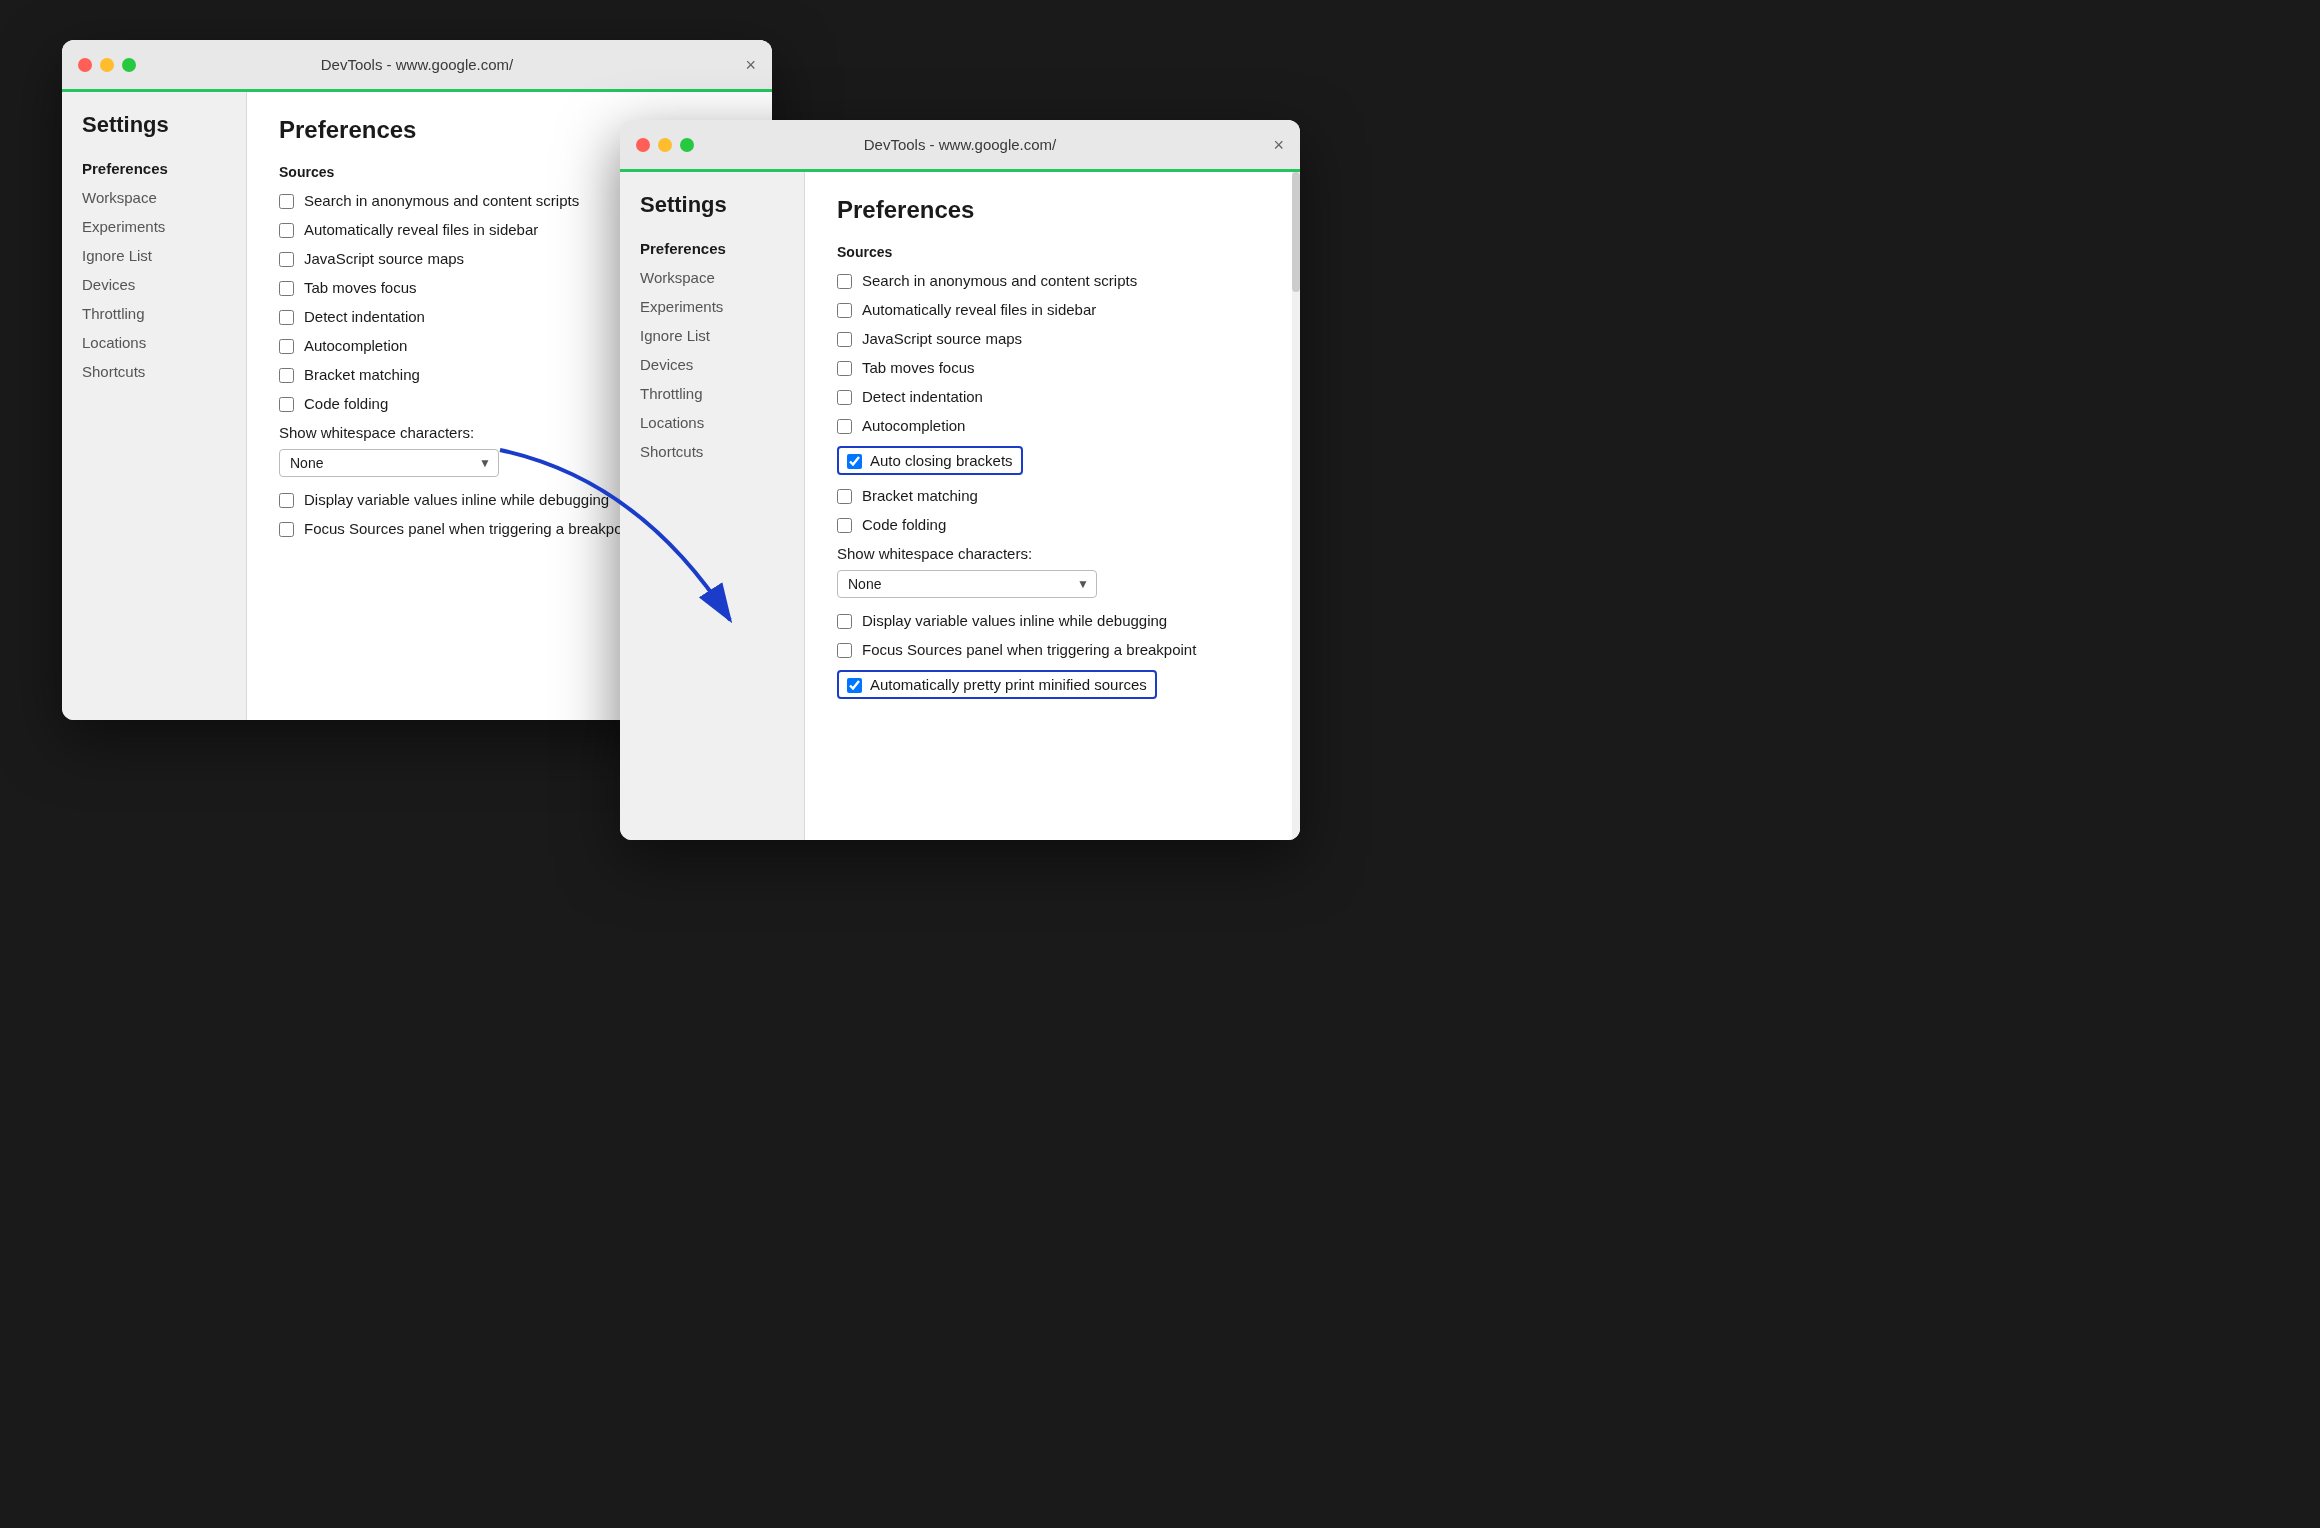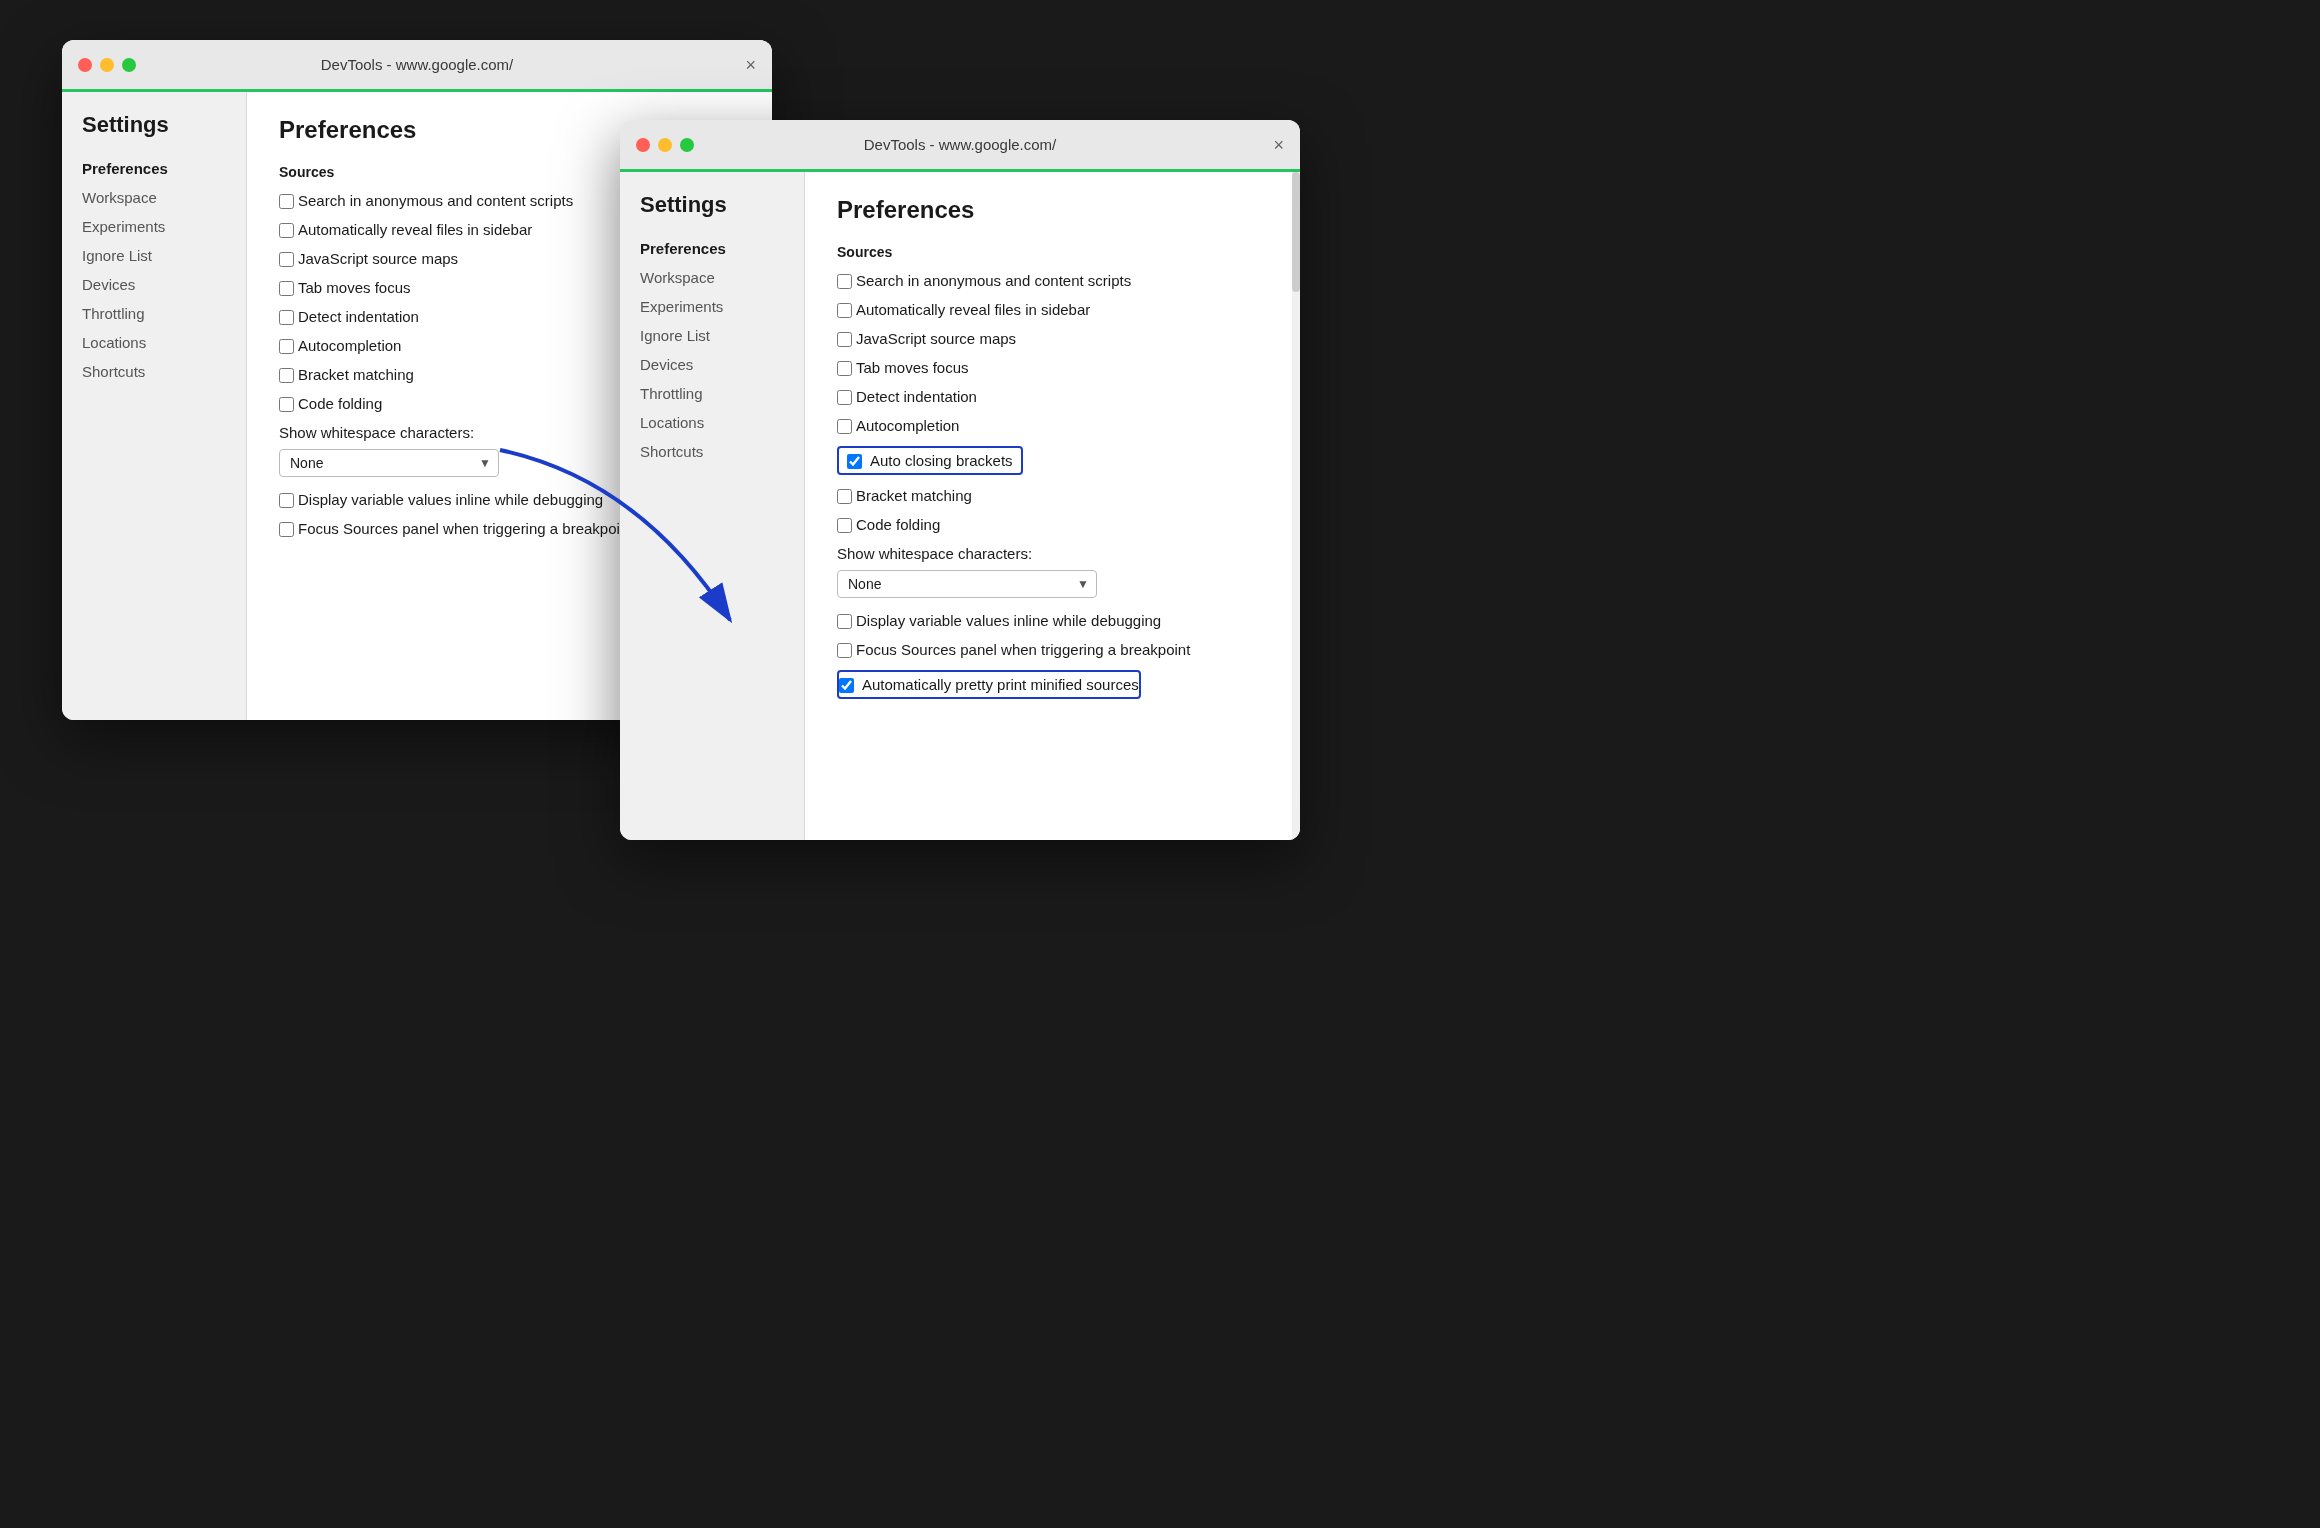--- a/index.html
+++ b/index.html
@@ -119,21 +119,21 @@
       font-size: 14px;
       font-weight: 600;
       color: #1a1a1a;
       margin-bottom: 12px;
       margin-top: 4px;
     }
 
     .checkbox-row {
       display: flex;
       align-items: flex-start;
-      gap: 4px;
+      gap: 10px;
       margin-bottom: 12px;
       font-size: 15px;
       color: #1a1a1a;
     }
 
     .checkbox-row input[type="checkbox"] {
       margin-top: 2px;
       width: 15px;
       height: 15px;
       flex-shrink: 0;
@@ -144,21 +144,21 @@
       border-radius: 4px;
       padding: 4px 8px;
       display: inline-flex;
       align-items: center;
       gap: 8px;
     }
 
     .checkbox-highlighted-bottom {
       border: 2.5px solid #1a3cc8;
       border-radius: 4px;
-      padding: 4px 0;
+      padding: 4px 8px;
       display: inline-flex;
       align-items: center;
       gap: 8px;
     }
 
     .show-whitespace-label {
       font-size: 15px;
       color: #1a1a1a;
       margin-bottom: 8px;
       margin-top: 4px;

